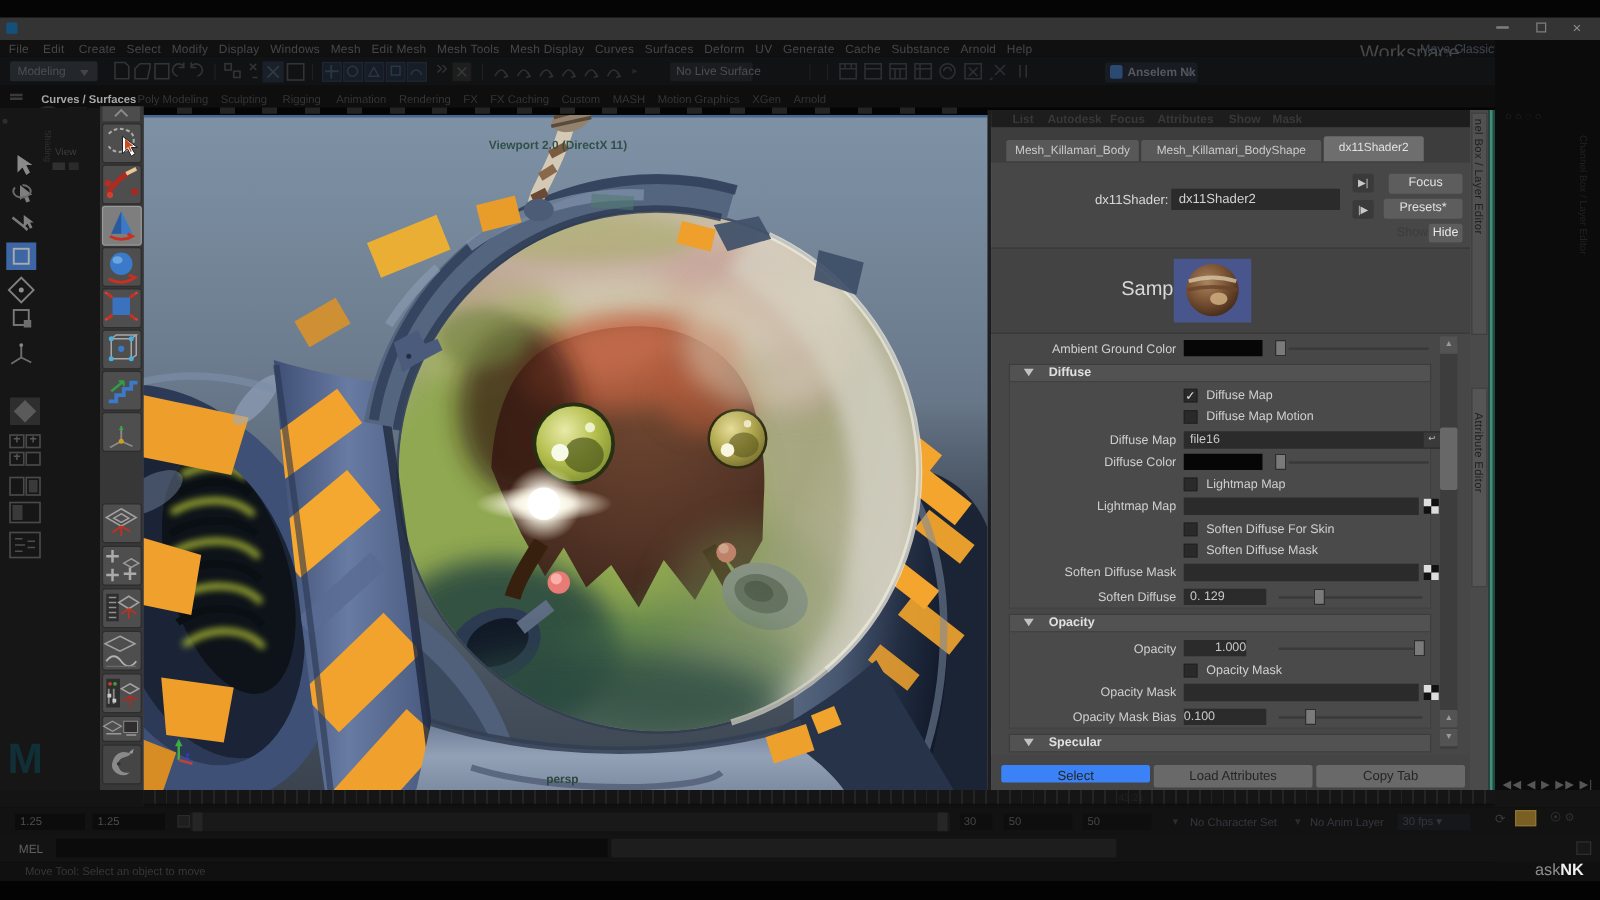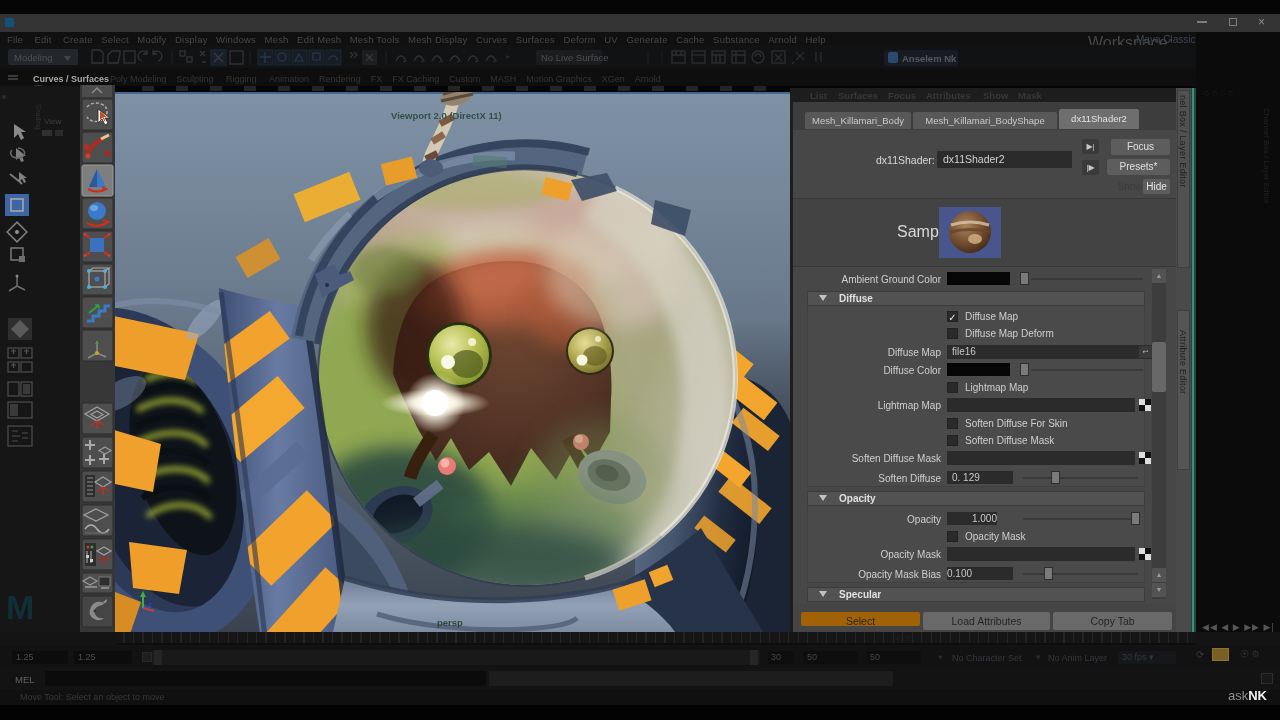--- a/index.html
+++ b/index.html
@@ -506,21 +506,21 @@
     </svg>
   </div>
 
   <div id="floatbar"></div>
 
   <div class="abs" style="left:790px;top:88px;width:3px;height:552px;background:#1e1e1e;"></div>
     <div class="abs" style="left:793px;top:88px;width:383px;height:552px;background:#474747;font-family:'Liberation Sans',sans-serif;">
 
     <div class="abs" style="left:0;top:0;width:383px;height:14px;background:#1d1d1d;color:#383838;font-size:9.5px;font-weight:bold;">
       <span style="position:absolute;left:17px;top:2px;">List</span>
-      <span style="position:absolute;left:45px;top:2px;">Surfaces</span>
+      <span style="position:absolute;left:45px;top:2px;">Autodesk</span>
       <span style="position:absolute;left:95px;top:2px;">Focus</span>
       <span style="position:absolute;left:133px;top:2px;">Attributes</span>
       <span style="position:absolute;left:190px;top:2px;">Show</span>
       <span style="position:absolute;left:225px;top:2px;">Mask</span>
     </div>
 
     <div class="abs" style="left:0;top:14px;width:383px;height:28px;background:#3d3d3d;"></div>
     <div class="abs" style="left:12px;top:24px;width:106px;height:17px;background:#585858;border-radius:2px 2px 0 0;color:#cacaca;font-size:9.5px;text-align:center;line-height:17px;">Mesh_Killamari_Body</div>
     <div class="abs" style="left:120px;top:24px;width:144px;height:17px;background:#585858;border-radius:2px 2px 0 0;color:#cacaca;font-size:9.5px;text-align:center;line-height:17px;">Mesh_Killamari_BodyShape</div>
     <div class="abs" style="left:266px;top:21px;width:80px;height:20px;background:#6e6e6e;border-radius:2px 2px 0 0;color:#e2e2e2;font-size:9.5px;text-align:center;line-height:20px;">dx11Shader2</div>
@@ -560,21 +560,21 @@
       <div class="abs" style="left:227px;top:184px;width:9px;height:13px;background:#7a7a7a;border:1px solid #2e2e2e;"></div>
 
       <div class="abs" style="left:14px;top:203px;width:338px;height:15px;background:#525252;border:1px solid #3c3c3c;"></div>
       <div class="abs" style="left:26px;top:207px;width:0;height:0;border-left:4px solid transparent;border-right:4px solid transparent;border-top:6px solid #c2c2c2;"></div>
       <div class="abs" style="left:46px;top:205px;font-weight:bold;color:#e0e0e0;">Diffuse</div>
       <div class="abs" style="left:14px;top:218px;width:338px;height:181px;background:#4a4a4a;border:1px solid #404040;border-top:none;"></div>
 
       <div class="abs" style="left:154px;top:223px;width:11px;height:11px;background:#2a2a2a;border:1px solid #222;color:#e8e8e8;font-size:10px;line-height:11px;text-align:center;">✓</div>
       <div class="abs" style="left:172px;top:223px;">Diffuse Map</div>
       <div class="abs" style="left:154px;top:240px;width:11px;height:11px;background:#2a2a2a;border:1px solid #222;"></div>
-      <div class="abs" style="left:172px;top:240px;">Diffuse Map Deform</div>
+      <div class="abs" style="left:172px;top:240px;">Diffuse Map Motion</div>
 
       <div class="abs" style="left:0;top:259px;width:148px;text-align:right;">Diffuse Map</div>
       <div class="abs" style="left:154px;top:257px;width:212px;height:14px;background:#2b2b2b;color:#c8c8c8;line-height:14px;padding-left:5px;">file16</div>
       <div class="abs" style="left:346px;top:258px;width:13px;height:12px;background:#3a3a3a;color:#b8b8b8;font-size:7px;text-align:center;line-height:12px;">↩</div>
 
       <div class="abs" style="left:0;top:277px;width:148px;text-align:right;">Diffuse Color</div>
       <div class="abs" style="left:154px;top:275px;width:63px;height:13px;background:#060606;"></div>
       <div class="abs" style="left:238px;top:281px;width:112px;height:2px;background:#3a3a3a;"></div>
       <div class="abs" style="left:227px;top:275px;width:9px;height:13px;background:#7a7a7a;border:1px solid #2e2e2e;"></div>
 
@@ -635,21 +635,21 @@
       <div class="abs" style="left:46px;top:501px;font-weight:bold;color:#e0e0e0;">Specular</div>
     </div>
 
     <div class="abs" style="left:359px;top:181px;width:14px;height:330px;background:#3d3d3d;"></div>
     <div class="abs" style="left:359px;top:181px;width:14px;height:14px;background:#535353;color:#9a9a9a;font-size:7px;text-align:center;line-height:14px;">▲</div>
     <div class="abs" style="left:359px;top:254px;width:14px;height:50px;background:#686868;border-radius:2px;"></div>
     <div class="abs" style="left:359px;top:480px;width:14px;height:14px;background:#535353;color:#9a9a9a;font-size:7px;text-align:center;line-height:14px;">▲</div>
     <div class="abs" style="left:359px;top:495px;width:14px;height:14px;background:#535353;color:#9a9a9a;font-size:7px;text-align:center;line-height:14px;">▼</div>
 
     <div class="abs" style="left:0;top:516px;width:383px;height:36px;background:#454545;"></div>
-    <div class="abs" style="left:8px;top:524px;width:119px;height:14px;background:#a16207;border-radius:2px;color:#252525;font-size:10.5px;text-align:center;line-height:18px;">Select</div>
+    <div class="abs" style="left:8px;top:524px;width:119px;height:14px;background:#3b82f6;border-radius:2px;color:#252525;font-size:10.5px;text-align:center;line-height:18px;">Select</div>
     <div class="abs" style="left:130px;top:524px;width:127px;height:18px;background:#696969;border-radius:2px;color:#252525;font-size:10.5px;text-align:center;line-height:18px;">Load Attributes</div>
     <div class="abs" style="left:260px;top:524px;width:119px;height:18px;background:#696969;border-radius:2px;color:#252525;font-size:10.5px;text-align:center;line-height:18px;">Copy Tab</div>
   </div>
 
   <div class="abs" style="left:1176px;top:88px;width:15px;height:552px;background:#4a4a4a;"></div>
   <div class="abs" style="left:1177px;top:90px;width:13px;height:178px;background:#515151;border:1px solid #3e3e3e;"></div>
   <div class="abs" style="left:1178px;top:95px;height:185px;writing-mode:vertical-rl;color:#1e1e1e;font-size:9px;letter-spacing:0.3px;white-space:nowrap;">nel Box / Layer Editor</div>
   <div class="abs" style="left:1177px;top:310px;width:13px;height:160px;background:#555;border:1px solid #3e3e3e;"></div>
   <div class="abs" style="left:1178px;top:330px;height:120px;writing-mode:vertical-rl;color:#1e1e1e;font-size:9px;letter-spacing:0.3px;white-space:nowrap;">Attribute Editor</div>
   <div class="abs" style="left:1191px;top:88px;width:5px;height:552px;background:#1e4a40;"></div>

